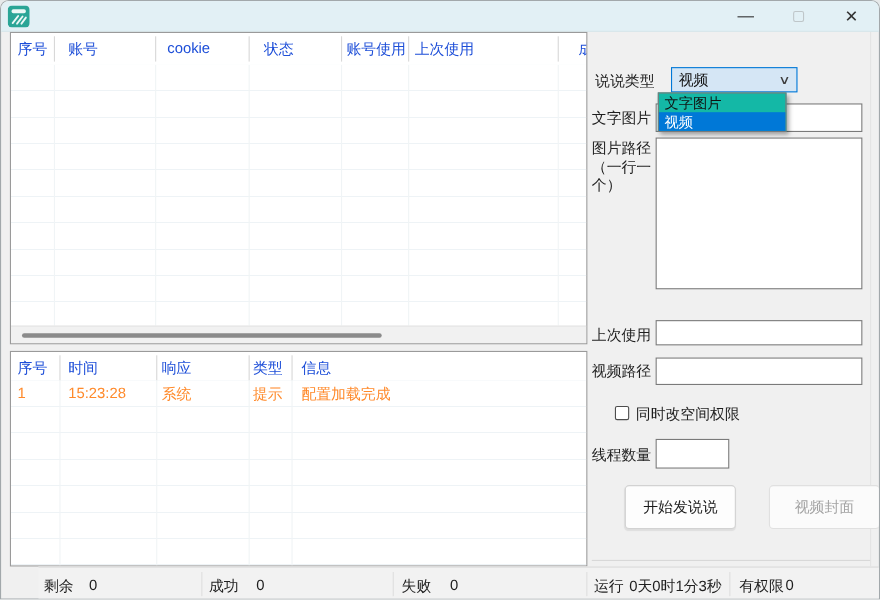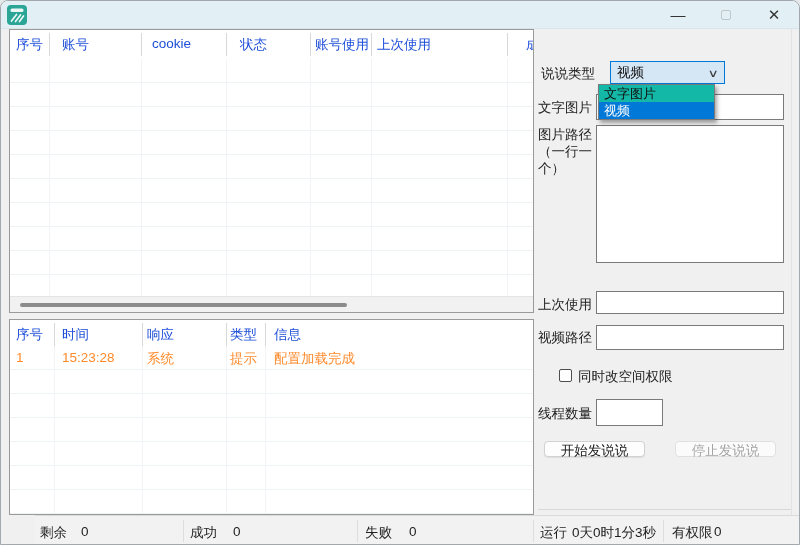--- a/index.html
+++ b/index.html
@@ -38,21 +38,21 @@
   .tin { position:absolute; border:1px solid #7a7a7a; background:#fff; font-size:13px; padding:2px 4px; font-family:inherit; outline:none; }
   
   #combo { position:absolute; left:72px; top:32px; width:115px; height:23px; background:#d5e6f5; border:1px solid #0078d7; font-size:13.5px; color:#111; line-height:21px; padding-left:6px; cursor:default; }
   #combo .chev { position:absolute; right:7px; top:1px; font-size:11px; color:#3c3c3c; transform:scaleX(1.4); }
   #dropdown { position:absolute; left:60px; top:55px; width:117px; background:#14b8a6; border:1px solid #7a7a7a; z-index:10; box-shadow:2px 3px 4px rgba(0,0,0,0.35); }
   .ditem { height:17px; font-size:13px; line-height:17px; padding-left:5px; color:#111; cursor:default; }
   .ditem.selected { background:#0078d7; color:#fff; }
   
   #chk { position:absolute; left:21px; top:340px; width:13px; height:13px; background:#fff; border:1px solid #4d4d4d; border-radius:2px; cursor:default; }
   
-  .btn { position:absolute; top:412px; width:101px; height:16px; border-radius:4px; font-size:13.5px; font-family:inherit; cursor:default; }
+  .btn { position:absolute; top:412px; width:101px; height:40px; border-radius:4px; font-size:13.5px; font-family:inherit; cursor:default;margin-left:24px; }
   #btn-start { left:6px; background:#fdfdfd; border:1px solid #d2d2d2; color:#1a1a1a; box-shadow:0 1px 1px rgba(0,0,0,0.08); }
   #btn-stop { left:137px; background:#fbfbfb; border:1px solid #e0e0e0; color:#a3a3a3; }
   #panel-divider { position:absolute; left:0; top:480px; width:100%; height:1px; background:#d8d8d8; }
   
   #statusbar { position:absolute; left:0; top:514px; width:100%; height:31px; background:#f2f2f2; border-top:1px solid #dadada; font-size:13.5px; color:#1e1e1e;margin-left:34px; }
   .sb { position:absolute; top:8px; white-space:nowrap; }
   .sb-sep { position:absolute; top:4px; width:1px; height:22px; background:#dedede; }
 </style>
 </head>
 <body>
@@ -154,21 +154,21 @@
     <div class="flabel" style="left:0; top:300px">视频路径</div>
     <input class="tin" style="left: 58px; top: 296px; width: 188px; height: 25px;">
 
     <div id="chk"></div>
     <div class="flabel" style="left:40px; top:339px">同时改空间权限</div>
 
     <div class="flabel" style="left:0; top:376px">线程数量</div>
     <input class="tin" style="left: 58px; top: 370px; width: 67px; height: 27px;">
 
     <button class="btn" id="btn-start">开始发说说</button>
-    <button class="btn" id="btn-stop">停止发说说</button>
+    <button class="btn" id="btn-stop">视频封面</button>
 
     <div id="panel-divider"></div>
   </div>
 
   <div id="statusbar">
     <span class="sb" style="left:5px">剩余</span>
     <span class="sb" style="left:46px">0</span>
     <span class="sb-sep" style="left:148px"></span>
     <span class="sb" style="left:155px">成功</span>
     <span class="sb" style="left:198px">0</span>

